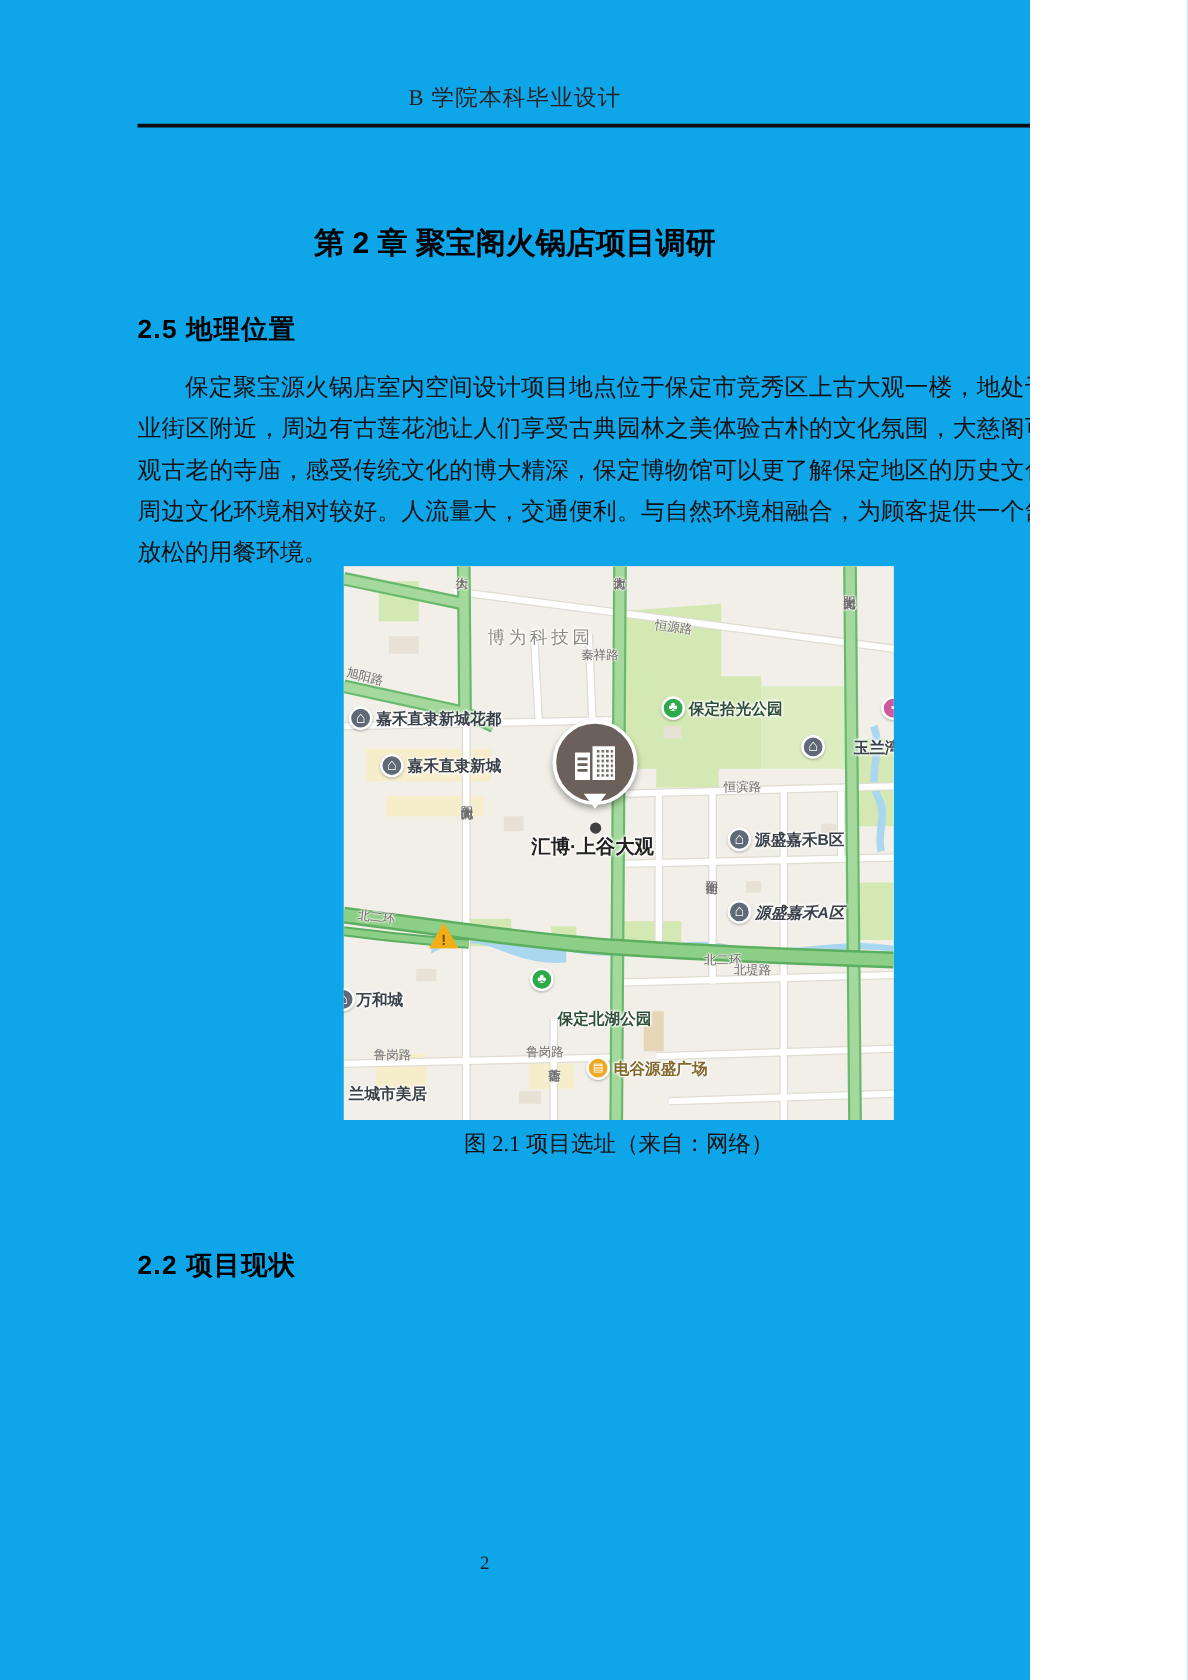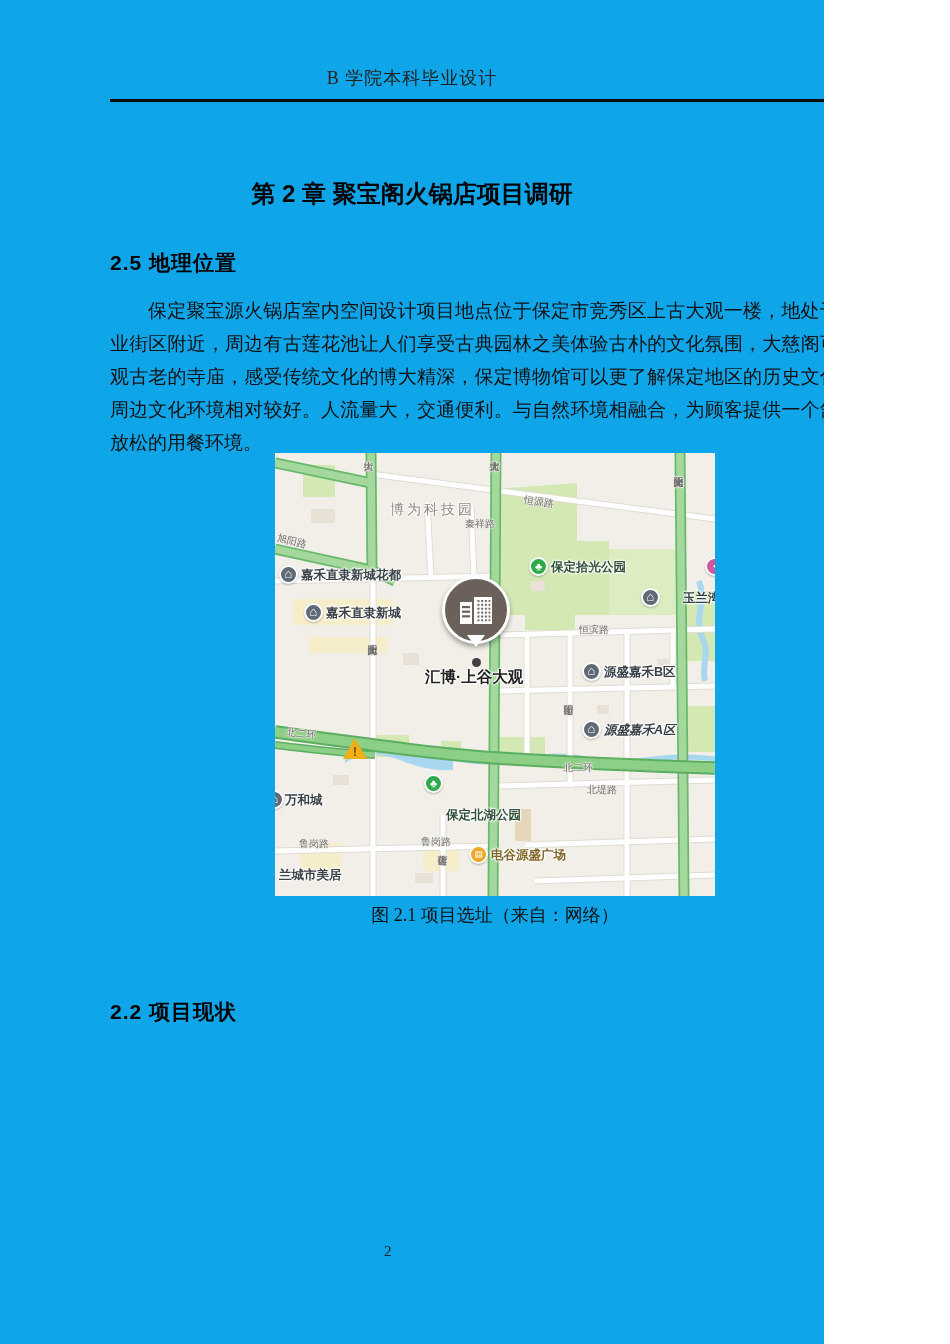--- a/index.html
+++ b/index.html
@@ -230,21 +230,21 @@
       <span class="road-label vertical" style="left: 86px; top: 0px;">大街</span>
       <span class="road-label vertical" style="left: 212px; top: 0px;">北大街</span>
       <span class="road-label" style="left: 250px; top: 40px; transform: rotate(8deg);">恒源路</span>
       <span class="road-label" style="left: 190px; top: 64px;">秦祥路</span>
       <span class="road-label vertical" style="left: 396px; top: 16px;">阳光北大街</span>
       <span class="road-label" style="left: 304px; top: 170px;">恒滨路</span>
       <span class="road-label vertical" style="left: 90px; top: 184px;">向阳北大街</span>
       <span class="road-label vertical" style="left: 286px; top: 244px;">迎阳街</span>
       <span class="road-label" style="left: 12px; top: 272px; transform: rotate(7deg);">北二环</span>
       <span class="road-label" style="left: 288px; top: 308px;">北二环</span>
-      <span class="road-label" style="left: 312px; top: 330px;">北堤路</span>
+      <span class="road-label" style="left: 312px; top: 316px;">北堤路</span>
       <span class="road-label" style="left: 24px; top: 384px;">鲁岗路</span>
       <span class="road-label" style="left: 146px; top: 382px;">鲁岗路</span>
       <span class="road-label vertical" style="left: 160px; top: 394px;">蓉莲街</span>
     </div>
 
   <div class="fig-caption">图 2.1 项目选址（来自：网络）</div>
 
   <h2 class="sec-heading sec2">2.2 项目现状</h2>
 
   <div class="page-number">2</div>

